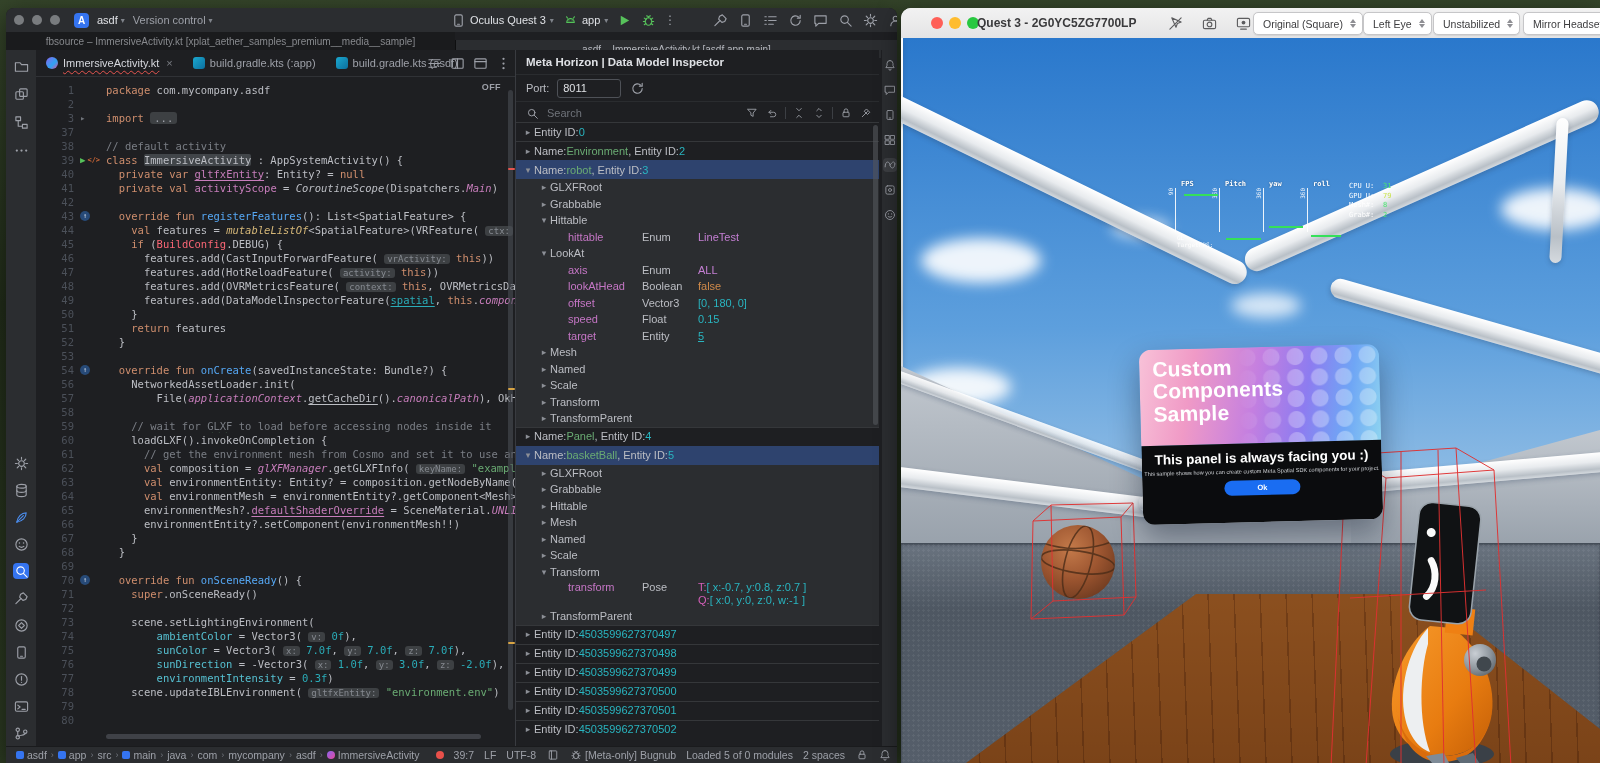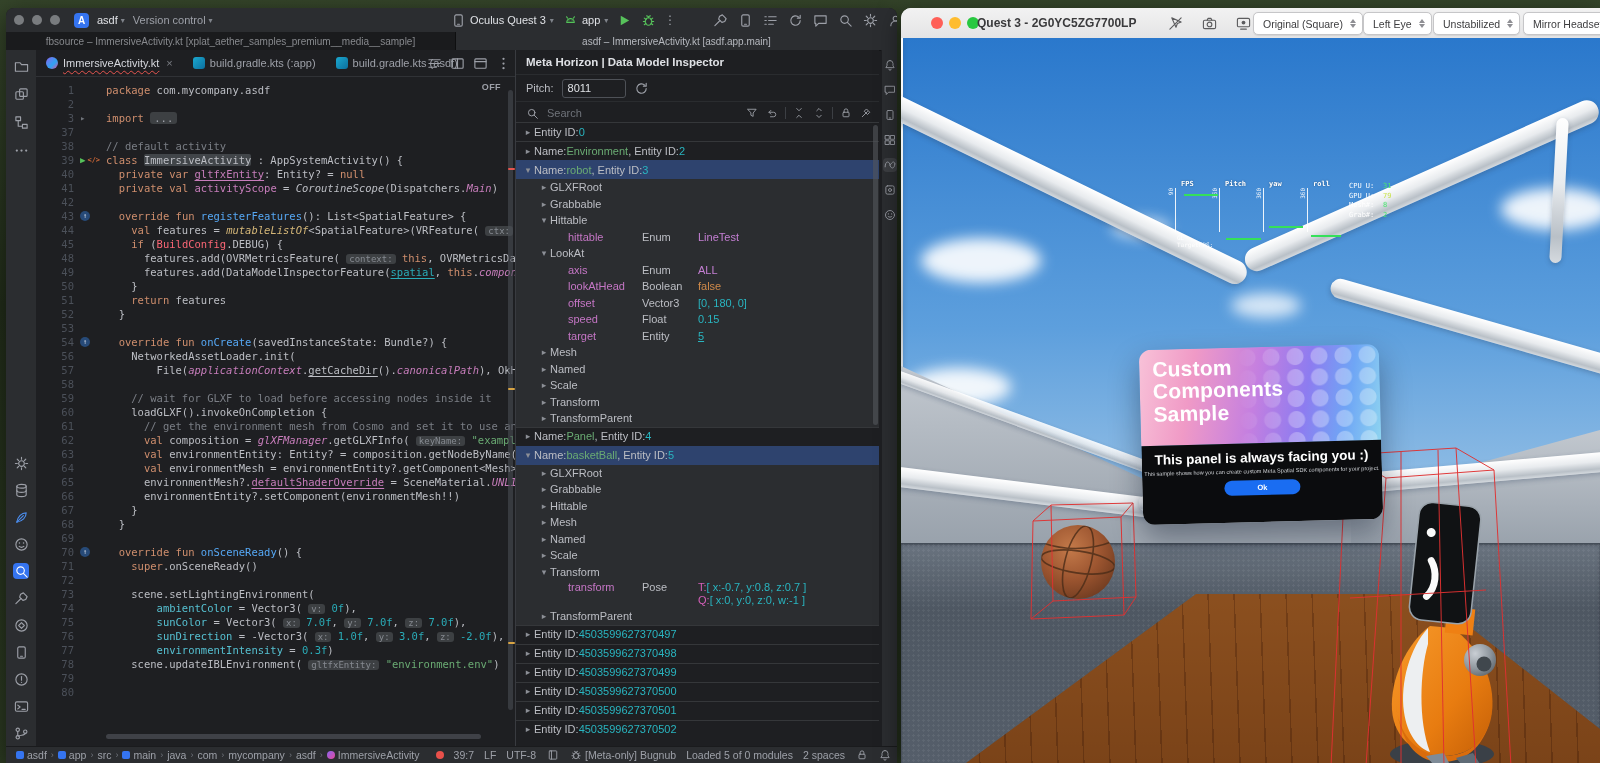--- a/index.html
+++ b/index.html
@@ -24,21 +24,21 @@
   #dev-chip{position:absolute;left:444px;}
   #run-chip{position:absolute;left:556px;}
   #play-btn{position:absolute;left:610px;color:#57c25b;}
   #bug-btn{position:absolute;left:634px;color:#57c25b;}
   #tb-more{position:absolute;left:658px;color:#9da0a8;font-size:12px;}
   #tb-icons{position:absolute;left:706px;display:flex;gap:9px;align-items:center;}
 
   #wintabs{position:absolute;left:0;top:24px;width:100%;height:18px;display:flex;border-bottom:1px solid #141517;}
   .wtab{height:100%;display:flex;align-items:center;justify-content:center;font-size:10px;}
   #wtab0{width:449px;background:#1a1b1d;color:#87898d;}
-  #wtab1{flex:1;background:#2b2d30;color:#b6b9bf;border-left:1px solid #0e0f10;}
+  #wtab1{flex:1;background:#2b2d30;color:#b6b9bf;border-left:1px solid #0e0f10;margin-top:8px;}
 
   #main{position:absolute;left:0;top:42px;right:0;bottom:16px;}
   #lstrip{position:absolute;left:0;top:0;width:30px;height:100%;background:#2b2d30;border-right:1px solid #1e1f22;}
   #lstrip-top,#lstrip-bot{display:flex;flex-direction:column;align-items:center;gap:12px;}
   #lstrip-top{margin-top:8px;}
   #lstrip-bot{position:absolute;bottom:6px;left:0;width:100%;gap:11px;}
   #rstrip{position:absolute;right:0;top:0;width:15px;height:100%;background:#2b2d30;border-left:1px solid #1e1f22;}
   #rstrip-icons{display:flex;flex-direction:column;align-items:center;gap:11px;margin-top:8px;}
   #rstrip-icons .icon{width:14px;height:14px}#rstrip-icons .icon svg{width:12px;height:12px}
 
@@ -422,20 +422,22 @@
             <div class="crow"><span class="ln">3</span><span class="gico"><span class="fold-ar">▸</span></span><span class="codec"><span class="c-kw">import</span><span class="c-txt"> </span><span class="c-fold">...</span></span></div>
             <div class="crow"><span class="ln">37</span><span class="gico"></span><span class="codec"></span></div>
             <div class="crow"><span class="ln">38</span><span class="gico"></span><span class="codec"><span class="c-cmt">// default activity</span></span></div>
             <div class="crow"><span class="ln">39</span><span class="gico"><span class="run-ar">▶</span><span class="codetag">&lt;/&gt;</span></span><span class="codec"><span class="c-kw">class</span><span class="c-txt"> </span><span class="c-hl">ImmersiveActivity</span><span class="c-txt"> : AppSystemActivity() {</span></span></div>
             <div class="crow"><span class="ln">40</span><span class="gico"></span><span class="codec"><span class="c-txt">  </span><span class="c-kw">private</span><span class="c-txt"> </span><span class="c-kw">var</span><span class="c-txt"> </span><span class="c-propu">gltfxEntity</span><span class="c-txt">: Entity? = </span><span class="c-kw">null</span></span></div>
             <div class="crow"><span class="ln">41</span><span class="gico"></span><span class="codec"><span class="c-txt">  </span><span class="c-kw">private</span><span class="c-txt"> </span><span class="c-kw">val</span><span class="c-txt"> </span><span class="c-prop">activityScope</span><span class="c-txt"> = </span><span class="c-it">CoroutineScope</span><span class="c-txt">(Dispatchers.</span><span class="c-iprop">Main</span><span class="c-txt">)</span></span></div>
             <div class="crow"><span class="ln">42</span><span class="gico"></span><span class="codec"></span></div>
             <div class="crow"><span class="ln">43</span><span class="gico"><span class="ovr">↑</span></span><span class="codec"><span class="c-txt">  </span><span class="c-kw">override</span><span class="c-txt"> </span><span class="c-kw">fun</span><span class="c-txt"> </span><span class="c-fn">registerFeatures</span><span class="c-txt">(): List&lt;SpatialFeature&gt; {</span></span></div>
             <div class="crow"><span class="ln">44</span><span class="gico"></span><span class="codec"><span class="c-txt">    </span><span class="c-kw">val</span><span class="c-txt"> features = </span><span class="c-gold">mutableListOf</span><span class="c-txt">&lt;SpatialFeature&gt;(VRFeature( </span><span class="c-hint">ctx:</span><span class="c-txt"> </span></span></div>
             <div class="crow"><span class="ln">45</span><span class="gico"></span><span class="codec"><span class="c-txt">    </span><span class="c-kw">if</span><span class="c-txt"> (</span><span class="c-err">BuildConfig</span><span class="c-txt">.DEBUG) {</span></span></div>
+            <div class="crow"><span class="ln">46</span><span class="gico"></span><span class="codec"><span class="c-txt">      features.add(CastInputForwardFeature( </span><span class="c-hint">vrActivity:</span><span class="c-txt"> </span><span class="c-kw">this</span><span class="c-txt">))</span></span></div>
+            <div class="crow"><span class="ln">47</span><span class="gico"></span><span class="codec"><span class="c-txt">      features.add(HotReloadFeature( </span><span class="c-hint">activity:</span><span class="c-txt"> </span><span class="c-kw">this</span><span class="c-txt">))</span></span></div>
             <div class="crow"><span class="ln">48</span><span class="gico"></span><span class="codec"><span class="c-txt">      features.add(OVRMetricsFeature( </span><span class="c-hint">context:</span><span class="c-txt"> </span><span class="c-kw">this</span><span class="c-txt">, OVRMetricsDataModel() { numberOfMes</span></span></div>
             <div class="crow"><span class="ln">49</span><span class="gico"></span><span class="codec"><span class="c-txt">      features.add(DataModelInspectorFeature(</span><span class="c-tealu">spatial</span><span class="c-txt">, </span><span class="c-kw">this</span><span class="c-txt">.</span><span class="c-iprop">componentManager</span></span></div>
             <div class="crow"><span class="ln">50</span><span class="gico"></span><span class="codec"><span class="c-txt">    }</span></span></div>
             <div class="crow"><span class="ln">51</span><span class="gico"></span><span class="codec"><span class="c-txt">    </span><span class="c-kw">return</span><span class="c-txt"> features</span></span></div>
             <div class="crow"><span class="ln">52</span><span class="gico"></span><span class="codec"><span class="c-txt">  }</span></span></div>
             <div class="crow"><span class="ln">53</span><span class="gico"></span><span class="codec"></span></div>
             <div class="crow"><span class="ln">54</span><span class="gico"><span class="ovr">↑</span></span><span class="codec"><span class="c-txt">  </span><span class="c-kw">override</span><span class="c-txt"> </span><span class="c-kw">fun</span><span class="c-txt"> </span><span class="c-fn">onCreate</span><span class="c-txt">(savedInstanceState: Bundle?) {</span></span></div>
             <div class="crow"><span class="ln">56</span><span class="gico"></span><span class="codec"><span class="c-txt">    NetworkedAssetLoader.init(</span></span></div>
             <div class="crow"><span class="ln">57</span><span class="gico"></span><span class="codec"><span class="c-txt">        File(</span><span class="c-iprop">applicationContext</span><span class="c-txt">.</span><span class="c-und">getCacheDir</span><span class="c-txt">().</span><span class="c-iprop">canonicalPath</span><span class="c-txt">), OkHttpAssetFetcher())</span></span></div>
             <div class="crow"><span class="ln">58</span><span class="gico"></span><span class="codec"></span></div>
@@ -467,21 +469,21 @@
         <span class="stripe" style="top:338px;background:#d8a444;"></span>
         <span class="stripe" style="top:592px;background:#d8a444;"></span>
         <div id="hscroll"></div>
       </div>
 
       <div id="inspector">
         <div id="insp-header">
             <span>Meta Horizon | Data Model Inspector</span>
           </div>
         <div id="insp-port">
-          <span>Pitch:</span>
+          <span>Port:</span>
           <input id="port-input" value="8011" style="">
           <span class="icon">
               <svg viewBox="0 0 16 16" fill="none" stroke="currentColor" stroke-width="1.2" stroke-linecap="round" stroke-linejoin="round">
                 <path d="M13 8a5 5 0 1 1-1.5-3.5"></path>
                 <path d="M13 2.5v3h-3"></path>
               </svg>
             </span>
         </div>
         <div id="insp-search">
           <span class="icon" style="width:13px;height:13px">

